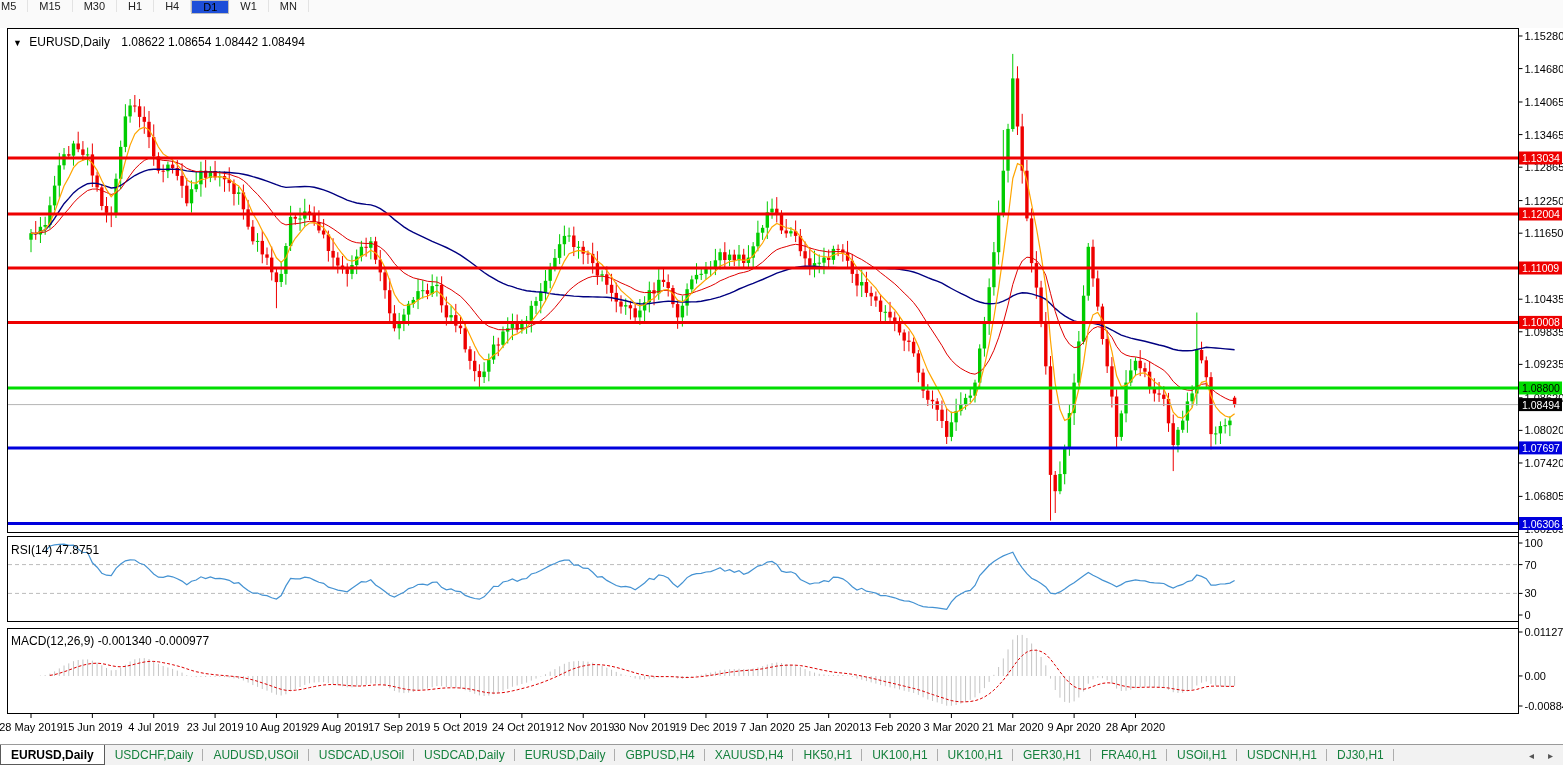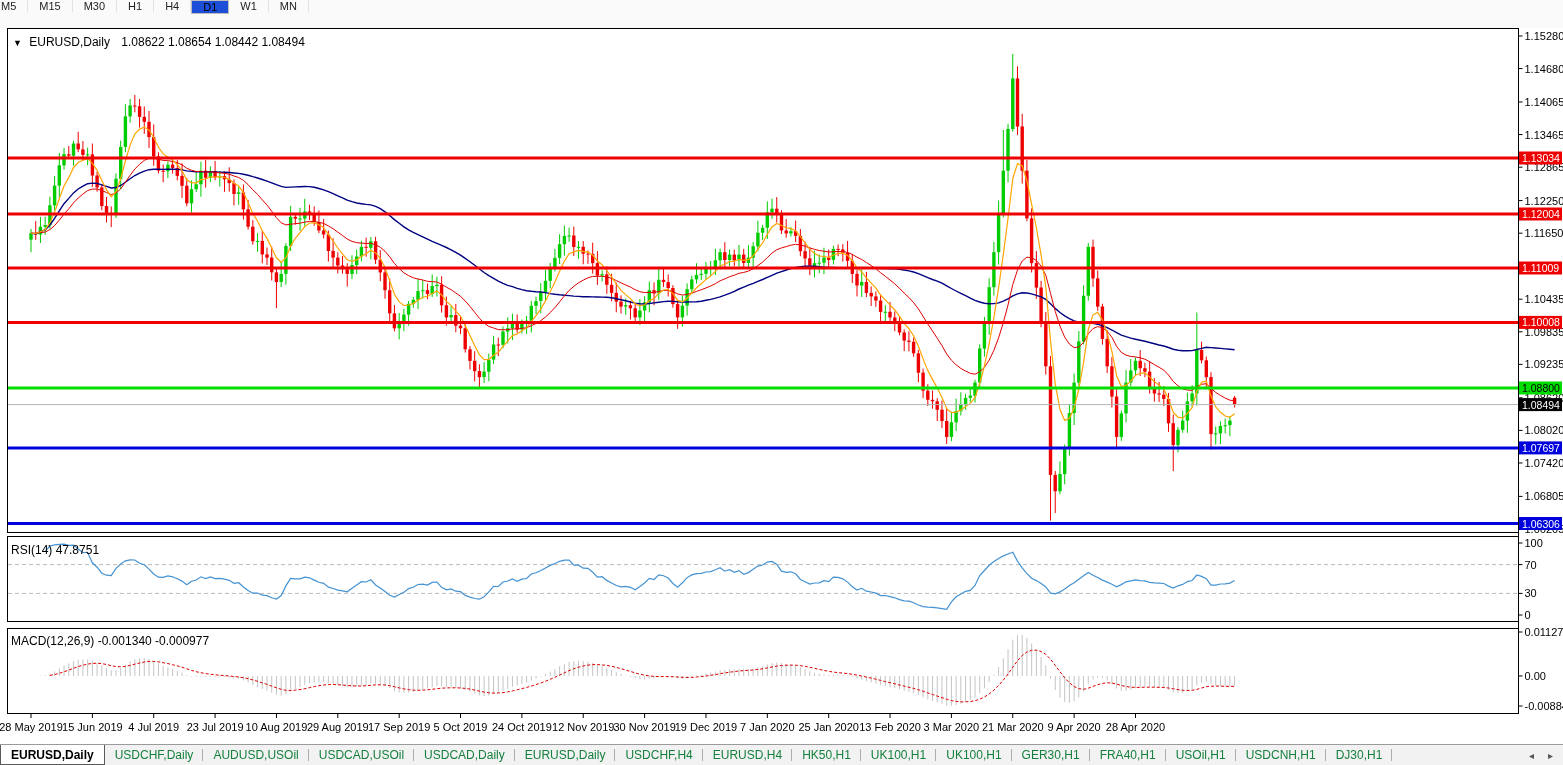--- a/index.html
+++ b/index.html
@@ -945,22 +945,22 @@
 </svg>
 </div>
 
 <div class="tabbar" id="tabbar">
     <div class="tab active">EURUSD,Daily</div>
     <div class="tab">USDCHF,Daily</div>
     <div class="tab">AUDUSD,USOil</div>
     <div class="tab">USDCAD,USOil</div>
     <div class="tab">USDCAD,Daily</div>
     <div class="tab">EURUSD,Daily</div>
-    <div class="tab">USDCHF,H4</div>
-    <div class="tab">EURUSD,H4</div>
+    <div class="tab">GBPUSD,H4</div>
+    <div class="tab">XAUUSD,H4</div>
     <div class="tab">HK50,H1</div>
     <div class="tab">UK100,H1</div>
     <div class="tab">UK100,H1</div>
     <div class="tab">GER30,H1</div>
     <div class="tab">FRA40,H1</div>
     <div class="tab">USOil,H1</div>
     <div class="tab">USDCNH,H1</div>
     <div class="tab">DJ30,H1</div>
     <div class="tab-arrows">
       <span>◂</span>

